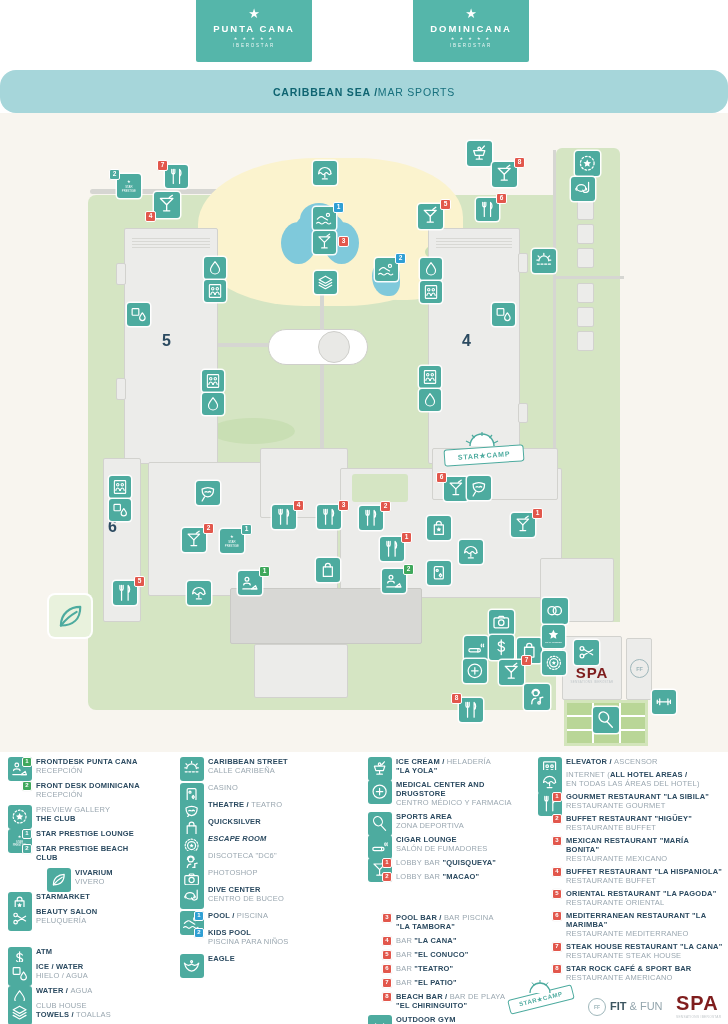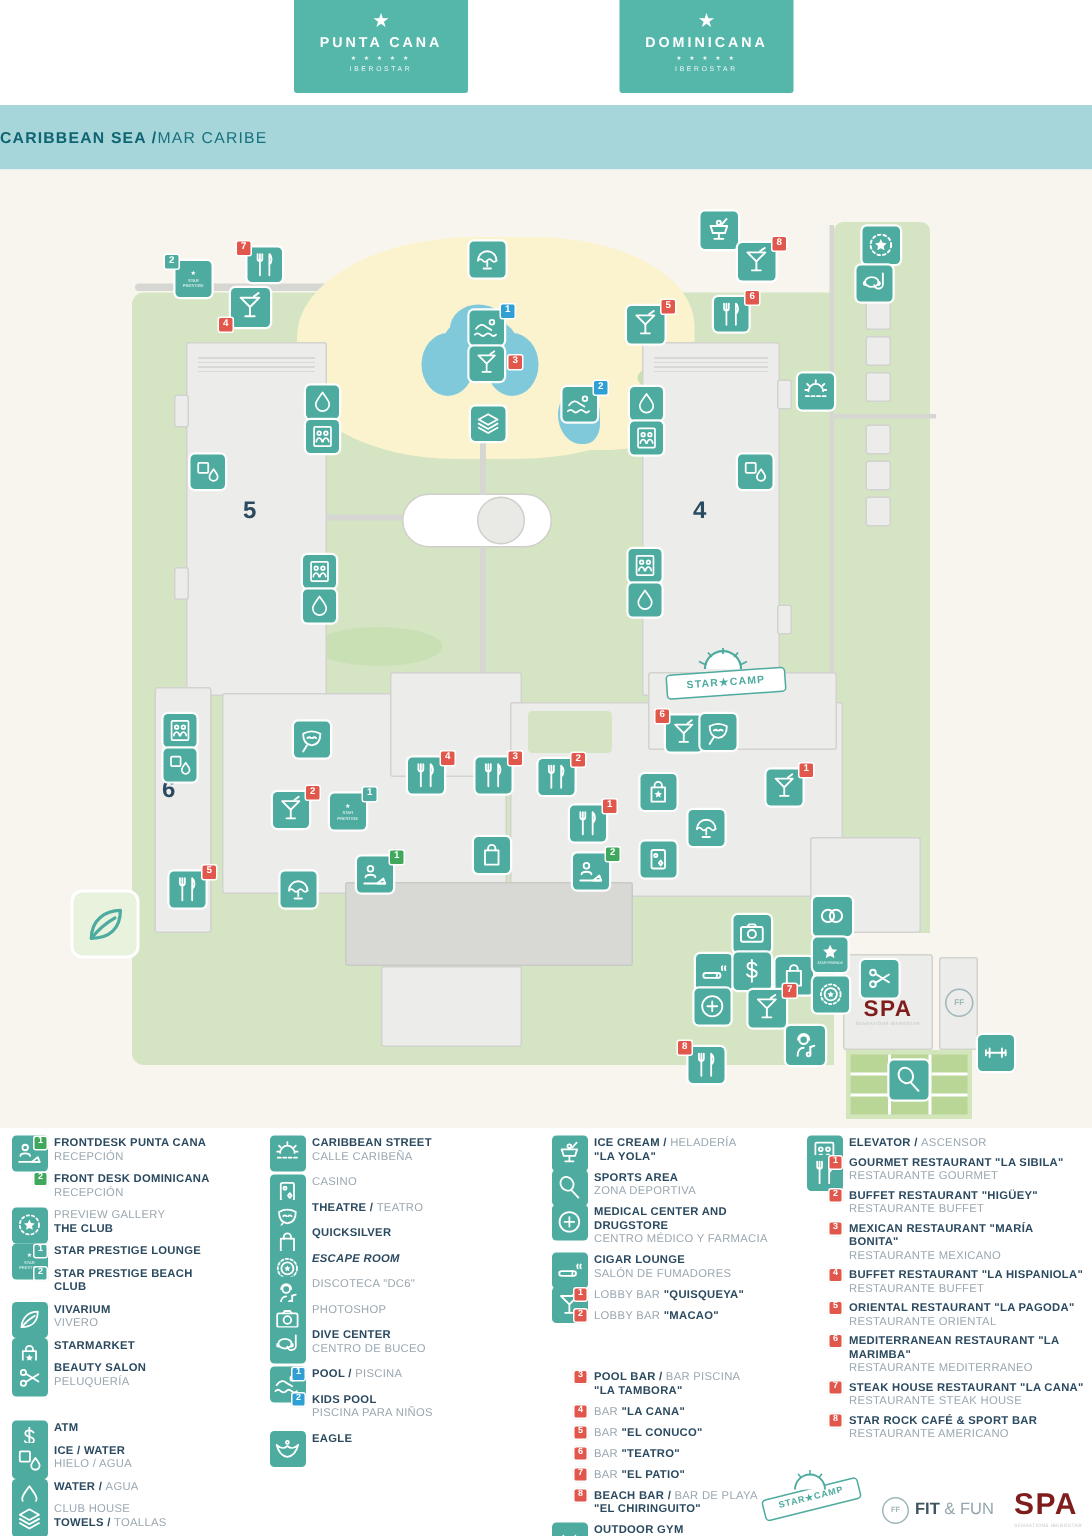--- a/index.html
+++ b/index.html
@@ -4,21 +4,21 @@
 <style>
   html,body{margin:0;padding:0;background:#fff;font-family:"Liberation Sans",sans-serif;}
   #canvas{position:relative;width:728px;height:1024px;overflow:hidden;background:#fff;}
   
   .banner{position:absolute;top:0;width:116px;height:62px;background:#55b6aa;color:#fff;text-align:center;border-radius:0 0 2px 2px;}
   .banner .bstar{font-size:13px;line-height:14px;margin-top:7px;}
   .banner .bname{font-size:9.5px;font-weight:bold;letter-spacing:2px;margin-top:2px;}
   .banner .bstars{font-size:4px;letter-spacing:2px;margin-top:2px;opacity:.9;}
   .banner .bbrand{font-size:4.5px;letter-spacing:1.8px;margin-top:2px;opacity:.9;}
   
-  .sea{position:absolute;left:0;top:70px;width:728px;height:43px;background:#a6d6da;display:flex;align-items:center;}
+  .sea{position:absolute;left:0;top:70px;width:728px;height:43px;background:#a6d6da;display:flex;align-items:center;justify-content:center;border-radius:16px;}
   .sea .t1{font-weight:bold;color:#0f6471;font-size:10.5px;letter-spacing:.8px;}
   .sea .t2{color:#17707d;font-size:10.5px;letter-spacing:.8px;}
   
   #map{position:absolute;left:0;top:113px;width:728px;height:639px;background:#f8f5ef;}
   .abs{position:absolute;}
   .green{background:#d5e5c3;}
   .sand{background:#fbf3ce;}
   .pool{background:#7fc9db;}
   .bldg{background:#ececea;border:1px solid #d2d2ce;border-radius:2px;box-sizing:border-box;}
   .grayblk{background:#d8d8d5;border:1px solid #c9c9c5;border-radius:2px;box-sizing:border-box;}
@@ -64,21 +64,21 @@
   </div>
   <div class="banner" style="left:413px;">
     <div class="bstar">★</div>
     <div class="bname">DOMINICANA</div>
     <div class="bstars">★ ★ ★ ★ ★</div>
     <div class="bbrand">IBEROSTAR</div>
   </div>
 
   <div class="sea">
     <span class="t1">CARIBBEAN SEA / </span>
-    <span class="t2">MAR CARIBE</span>
+    <span class="t2">MAR SPORTS</span>
   </div>
 
   <div id="map">
 
     <div class="abs green" style="left:88px;top:82px;width:532px;height:515px;border-radius:8px;"></div>
     <div class="abs green" style="left:556px;top:35px;width:64px;height:60px;border-radius:6px 6px 0 0;"></div>
     <div class="abs road" style="left:90px;top:76px;width:242px;height:5px;border-radius:3px;"></div>
 
     <div class="abs sand" style="left:198px;top:45px;width:265px;height:148px;border-radius:45% 40% 45% 40%;"></div>
     <div class="abs sand" style="left:355px;top:125px;width:95px;height:62px;border-radius:45%;"></div>
@@ -621,21 +621,21 @@
             <div><span class="b">STAR PRESTIGE LOUNGE</span></div>
           </div>
         </div>
         <div class="lrow" style="margin-bottom: 6px;">
           <span class="lbadge" style="left: 14px; background: rgb(77, 171, 159);">2</span>
           <div class="ltext">
             <div><span class="b">STAR PRESTIGE BEACH</span></div>
             <div><span class="b">CLUB</span></div>
           </div>
         </div>
-        <div class="lrow" style="margin-bottom: 6px;">
+        <div class="lrow" style="margin-bottom: 6px; margin-left: 39px;">
           <span class="licon">
             <svg viewBox="0 0 24 24" xmlns="http://www.w3.org/2000/svg">
               <path d="M5.5 18.5C5.5 10 12 5.5 19 5.5c0 8.5-5 13-13.5 13z"></path>
               <path d="M5.5 18.5C9 14 13 11 16.5 9"></path>
             </svg>
           </span>
           <div class="ltext">
             <div><span class="b">VIVARIUM</span></div>
             <div><span class="l">VIVERO</span></div>
           </div>
@@ -855,40 +855,40 @@
             </svg>
           </span>
           <div class="ltext">
             <div><span class="b">ICE CREAM / </span><span class="l">HELADERÍA</span></div>
             <div><span class="b">"LA YOLA"</span></div>
           </div>
         </div>
         <div class="lrow" style="margin-bottom: 5px;">
           <span class="licon">
             <svg viewBox="0 0 24 24" xmlns="http://www.w3.org/2000/svg">
-              <ellipse cx="10" cy="9" rx="5.2" ry="6" transform="rotate(-35 10 9)"></ellipse>
-              <path d="M13.5 14l6 6.5"></path>
-            </svg>
-          </span>
-          <div class="ltext">
-            <div><span class="b">SPORTS AREA</span></div>
-            <div><span class="l">ZONA DEPORTIVA</span></div>
-          </div>
-        </div>
-        <div class="lrow" style="margin-bottom: 5px;">
-          <span class="licon">
-            <svg viewBox="0 0 24 24" xmlns="http://www.w3.org/2000/svg">
               <circle cx="12" cy="12" r="8.2"></circle>
               <path d="M12 8v8M8 12h8"></path>
             </svg>
           </span>
           <div class="ltext">
             <div><span class="b">MEDICAL CENTER AND</span></div>
             <div><span class="b">DRUGSTORE</span></div>
             <div><span class="l">CENTRO MÉDICO Y FARMACIA</span></div>
+          </div>
+        </div>
+        <div class="lrow" style="margin-bottom: 5px;">
+          <span class="licon">
+            <svg viewBox="0 0 24 24" xmlns="http://www.w3.org/2000/svg">
+              <ellipse cx="10" cy="9" rx="5.2" ry="6" transform="rotate(-35 10 9)"></ellipse>
+              <path d="M13.5 14l6 6.5"></path>
+            </svg>
+          </span>
+          <div class="ltext">
+            <div><span class="b">SPORTS AREA</span></div>
+            <div><span class="l">ZONA DEPORTIVA</span></div>
           </div>
         </div>
         <div class="lrow" style="margin-bottom: 5px;">
           <span class="licon">
             <svg viewBox="0 0 24 24" xmlns="http://www.w3.org/2000/svg">
               <rect x="3.5" y="13" width="14" height="4" rx="2"></rect>
               <path d="M14.5 13v4"></path>
               <path d="M19 7.5c-1.2 1-.3 2.2 0 3.2M21.5 7.5c-1.2 1-.3 2.2 0 3.2"></path>
             </svg>
           </span>
@@ -972,20 +972,33 @@
           <span class="licon">
             <svg viewBox="0 0 24 24" xmlns="http://www.w3.org/2000/svg">
               <rect x="4.5" y="3.5" width="15" height="17" rx="1"></rect>
               <circle cx="9" cy="9" r="1.6"></circle>
               <circle cx="15" cy="9" r="1.6"></circle>
               <path d="M6.5 16.5c0-2.2 2-3.2 2.5-3.2s2.5 1 2.5 3.2M12.5 16.5c0-2.2 2-3.2 2.5-3.2s2.5 1 2.5 3.2"></path>
             </svg>
           </span>
           <div class="ltext">
             <div><span class="b">ELEVATOR / </span><span class="l">ASCENSOR</span></div>
+          </div>
+        </div>
+        <div class="lrow" style="margin-bottom: 4px;">
+          <span class="licon">
+            <svg viewBox="0 0 24 24" xmlns="http://www.w3.org/2000/svg">
+              <path d="M4.5 13a7.5 7.5 0 0 1 15 0"></path>
+              <path d="M4.5 13c1.25-1.5 2.5-1.5 3.75 0s2.5 1.5 3.75 0 2.5-1.5 3.75 0 2.5 1.5 3.75 0"></path>
+              <path d="M12 14v3.5M9 19.5h6"></path>
+            </svg>
+          </span>
+          <div class="ltext">
+            <div><span class="l">INTERNET (</span><span class="b">ALL HOTEL AREAS /</span></div>
+            <div><span class="l">EN TODAS LAS ÁREAS DEL HOTEL)</span></div>
           </div>
         </div>
         <div class="lrow" style="margin-bottom: 4px;">
           <span class="licon">
             <svg viewBox="0 0 24 24" xmlns="http://www.w3.org/2000/svg">
               <path d="M8 3v18M6 3v4a2 2 0 0 0 4 0V3"></path>
               <path d="M16 21V3c2.5 2 2.5 7 0 9"></path>
             </svg>
           </span>
           <span class="lbadge" style="left: 14px; background: rgb(226, 87, 76);">1</span>

